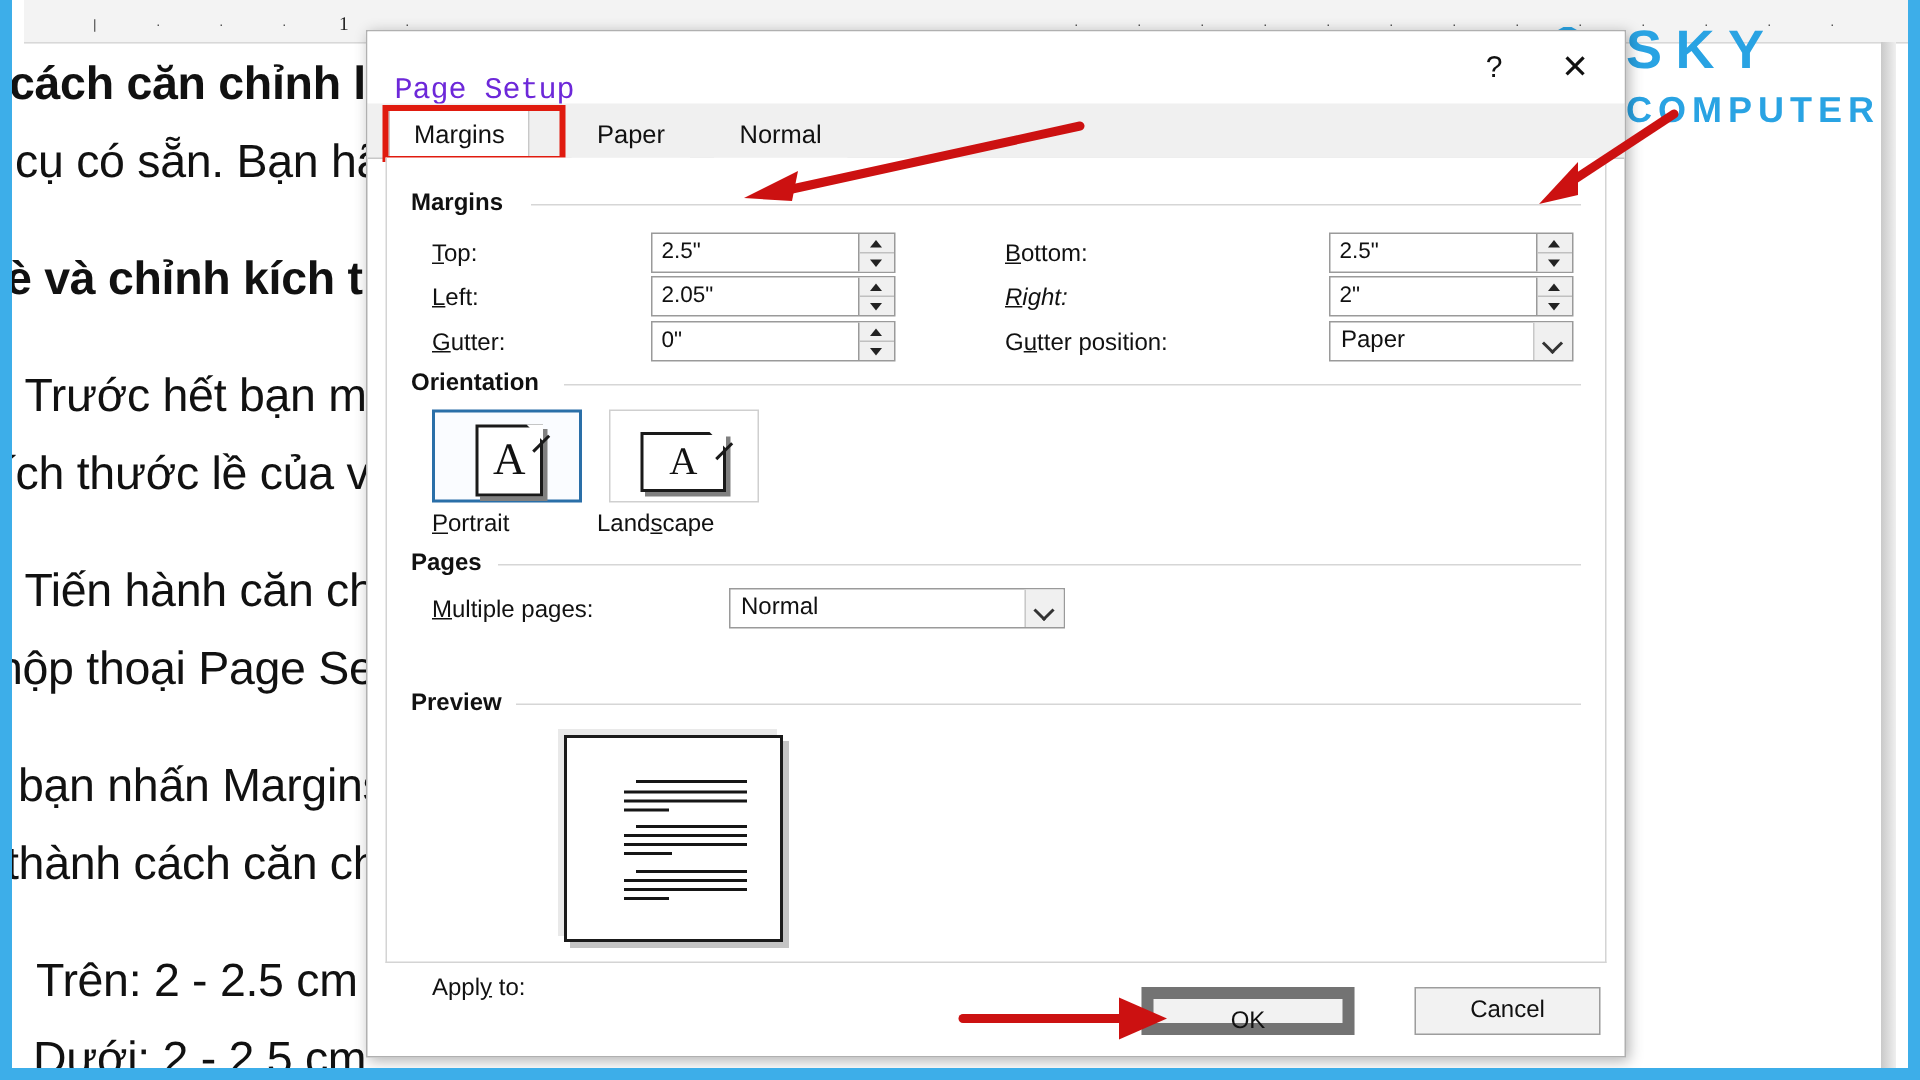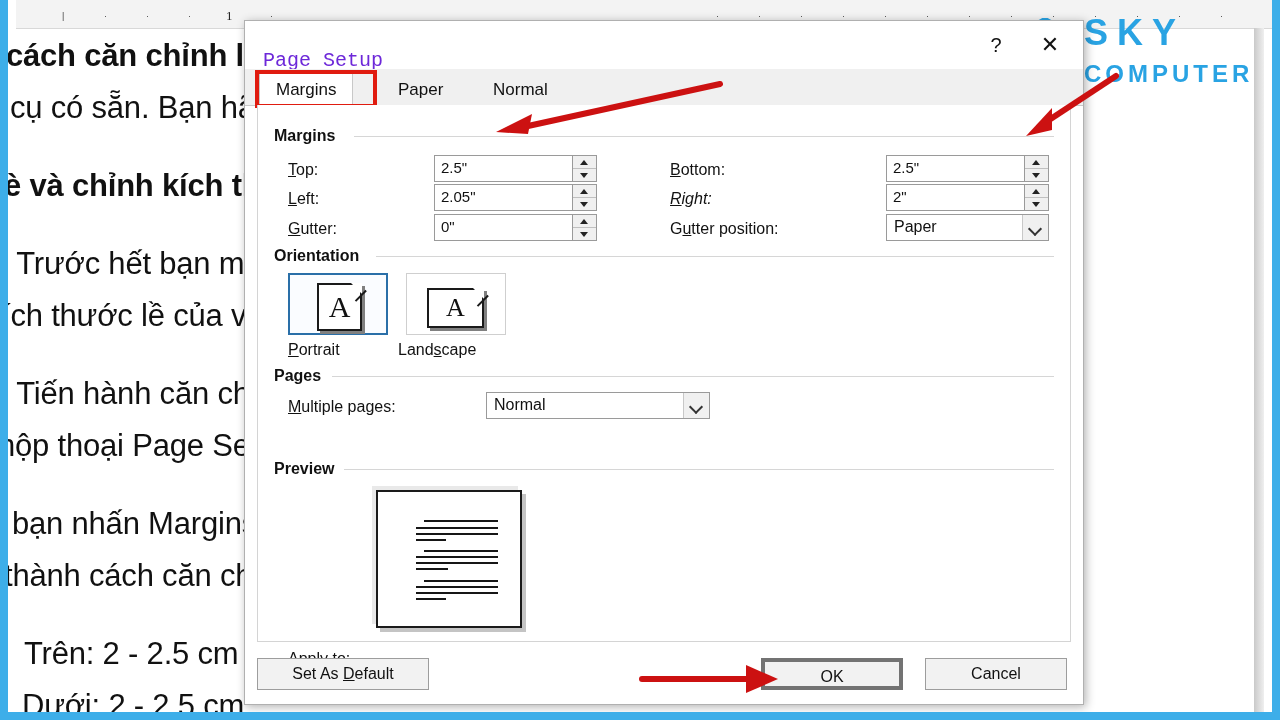--- a/index.html
+++ b/index.html
@@ -319,25 +319,25 @@
     background: #f2f2f2;
     border: 1px solid #9d9d9d;
     box-sizing: border-box;
     font-size: 16px;
     line-height: 30px;
     text-align: center;
     color: #111;
     cursor: pointer;
   }
   .dlg-btn.focus {
-    border: 4px solid #737373;
+    border: 8px solid #737373;
   }
   #btn-setdefault { left: 12px; bottom: 14px; width: 172px; }
   #btn-ok     { right: 180px; bottom: 14px; width: 142px; }
-  #btn-cancel { right: 16px;  bottom: 14px; width: 142px; }
+  #btn-cancel { right: 16px;  bottom: 14px; width: 124px; }
 
   
   .arrow-svg { position: absolute; pointer-events: none; }
 
   u.acc { text-decoration: underline; }
 </style>
 </head>
 <body>
 
 <div id="screen">
@@ -515,23 +515,20 @@
 
         <div class="pv-line" style="left:46px; top:88px; width:74px;"></div>
         <div class="pv-line" style="left:38px; top:94px; width:82px;"></div>
         <div class="pv-line" style="left:38px; top:100px; width:82px;"></div>
         <div class="pv-line" style="left:38px; top:106px; width:30px;"></div>
       </div>
 
       <div class="field-label" style="left:30px; top:545px;">Appl<u class="acc">y</u> to:</div>
     </div>
 
-    <div class="dlg-btn" id="btn-setdefault">
-      <span>Set As <u class="acc">D</u>efault</span>
-    </div>
     <div class="dlg-btn focus" id="btn-ok">OK</div>
     <div class="dlg-btn" id="btn-cancel">Cancel</div>
   </div>
 
   <svg class="arrow-svg" style="left:480px; top:78px; width:240px; height:60px;" viewBox="0 0 240 60">
     <line x1="232" y1="6" x2="40" y2="48" stroke="#cc1111" stroke-width="6" stroke-linecap="round"></line>
     <polygon points="8,54 44,36 40,56" fill="#cc1111"></polygon>
   </svg>
 
   <svg class="arrow-svg" style="left:1000px; top:70px; width:120px; height:70px;" viewBox="0 0 120 70">

